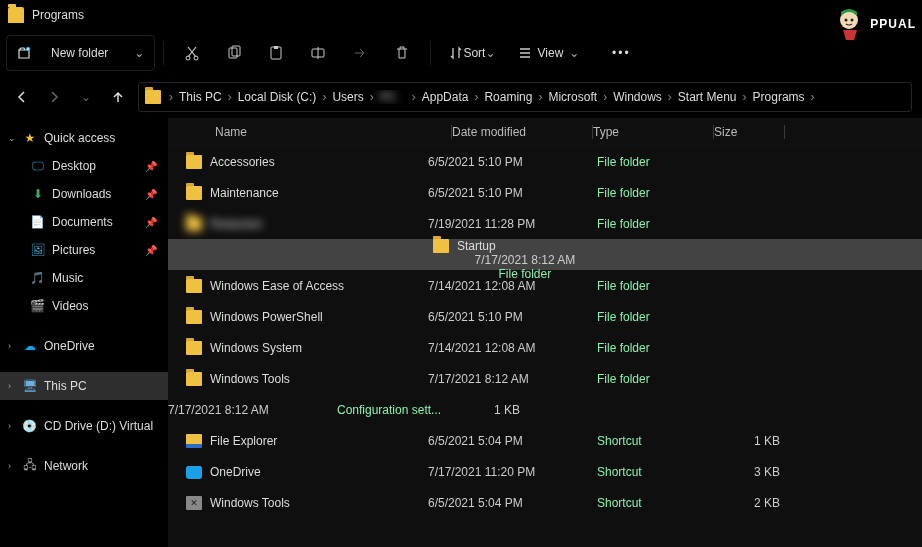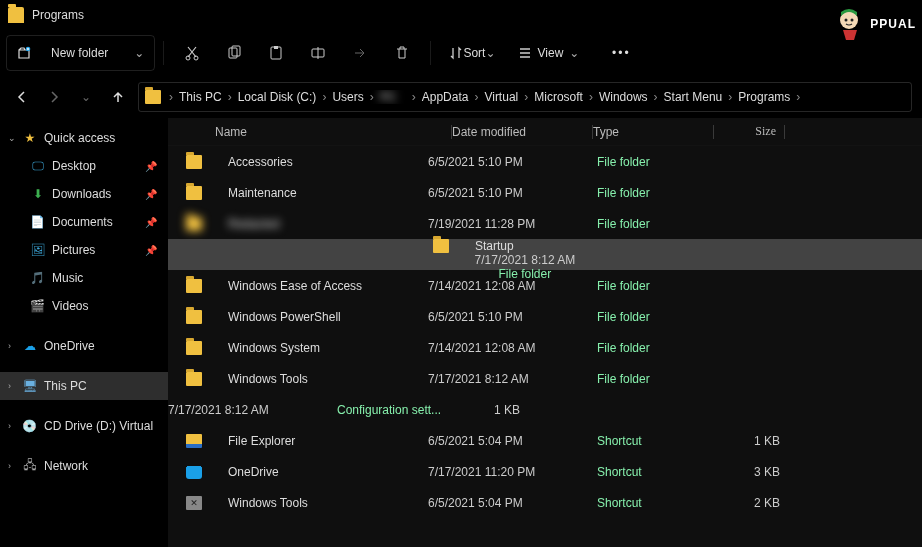--- a/index.html
+++ b/index.html
@@ -27,27 +27,27 @@
   .side-item.selected { background: rgba(255,255,255,0.18); }
   .side-chev { width: 14px; display:inline-flex; color:#aaa; font-size:9px; }
   .side-ico { width: 16px; height: 16px; margin-right: 6px; display: inline-flex; align-items:center; justify-content:center; }
   .pin { position:absolute; right:10px; color:#888; font-size:10px; }
   .side-spacer { height: 12px; }
   .filelist { flex: 1; background: #0f0f0f; position: relative; }
   .columns { height: 28px; display: flex; align-items: center; color: #bbb; border-bottom: 1px solid rgba(255,255,255,0.02); padding-left: 23px; }
   .col-name { width: 260px; padding-left: 24px; }
   .col-date { width: 140px; }
   .col-type { width: 120px; }
-  .col-size { width: 70px; text-align: right; padding-right: 8px; font-family: Liberation Serif, serif;}
+  .col-size { width: 70px; text-align: left; padding-right: 8px;}
   .col-sep { width: 1px; height: 14px; background: rgba(255,255,255,0.18); }
   .rows { }
   .row { height: 31px; display: flex; align-items: center; }
   .row.selected { background: rgba(255,255,255,0.22); flex-direction: column; }
   .row.blurred .rname, .row.blurred .file-ico { filter: blur(4px); }
-  .rcell-name { width: 260px; padding-left: 18px; display:flex; align-items:center; gap:26px;}
+  .rcell-name { width: 260px; padding-left: 18px; display:flex; align-items:center; gap:8px;}
   .rcell-date { width: 141px; color:#ccc; }
   .rcell-type { width: 121px; color:#86efac;margin-left:28px; }
   .rcell-size { width: 70px; text-align: right; color:#ccc; padding-right: 8px;}
   .file-ico { width: 16px; height: 14px; display:inline-block; }
   .ico-folder { background:#f0c040; border-radius:1px; position:relative; }
   .ico-folder::before { content:""; position:absolute; top:-3px; left:0; width:8px; height:3px; background:#d8a830; border-radius:1px 1px 0 0;}
   .ico-ini { background:#888; border-radius:1px; position:relative; }
   .ico-ini::after { content:""; position:absolute; top:4px; left:2px; width:8px; height:2px; background:#333; box-shadow: 0 3px 0 #333; }
   .ico-fe { background:#f0c040; border-radius:1px; border-bottom:4px solid #2a6ec6; }
   .ico-od { background: radial-gradient(circle at 50% 60%, #1aa0e8 55%, transparent 55%), radial-gradient(circle at 30% 60%, #1aa0e8 55%, transparent 55%), radial-gradient(circle at 70% 60%, #1aa0e8 55%, transparent 55%); border-radius:3px; }
@@ -158,21 +158,21 @@
         <span class="bc-item">This PC</span>
         <span class="bc-sep">›</span>
         <span class="bc-item">Local Disk (C:)</span>
         <span class="bc-sep">›</span>
         <span class="bc-item">Users</span>
         <span class="bc-sep">›</span>
         <span class="bc-item" style="filter: blur(4px); min-width: 34px;">PC</span>
         <span class="bc-sep">›</span>
         <span class="bc-item">AppData</span>
         <span class="bc-sep">›</span>
-        <span class="bc-item">Virtual</span>
+        <span class="bc-item">Roaming</span>
         <span class="bc-sep">›</span>
         <span class="bc-item">Microsoft</span>
         <span class="bc-sep">›</span>
         <span class="bc-item">Windows</span>
         <span class="bc-sep">›</span>
         <span class="bc-item">Start Menu</span>
         <span class="bc-sep">›</span>
         <span class="bc-item">Programs</span>
         <span class="bc-sep">›</span>
       </span>

